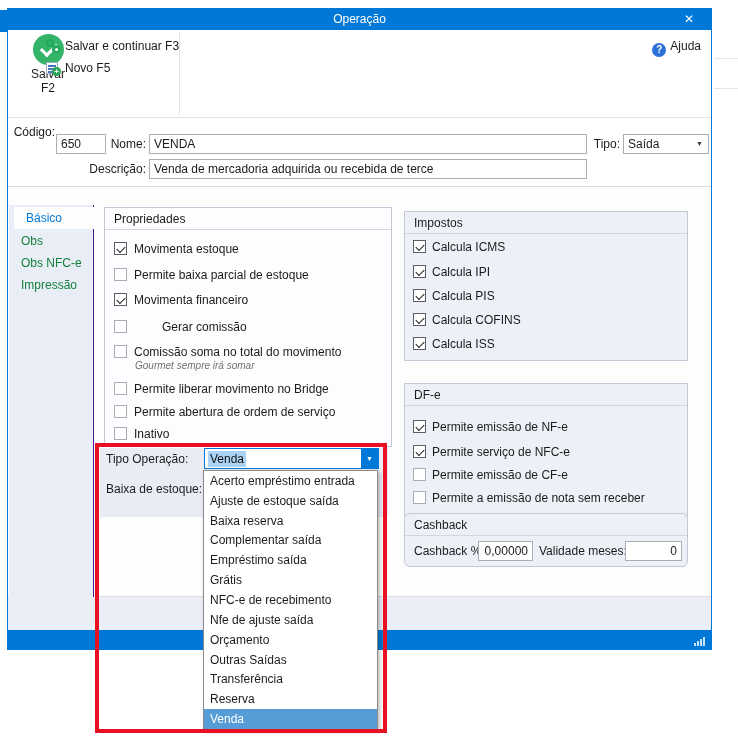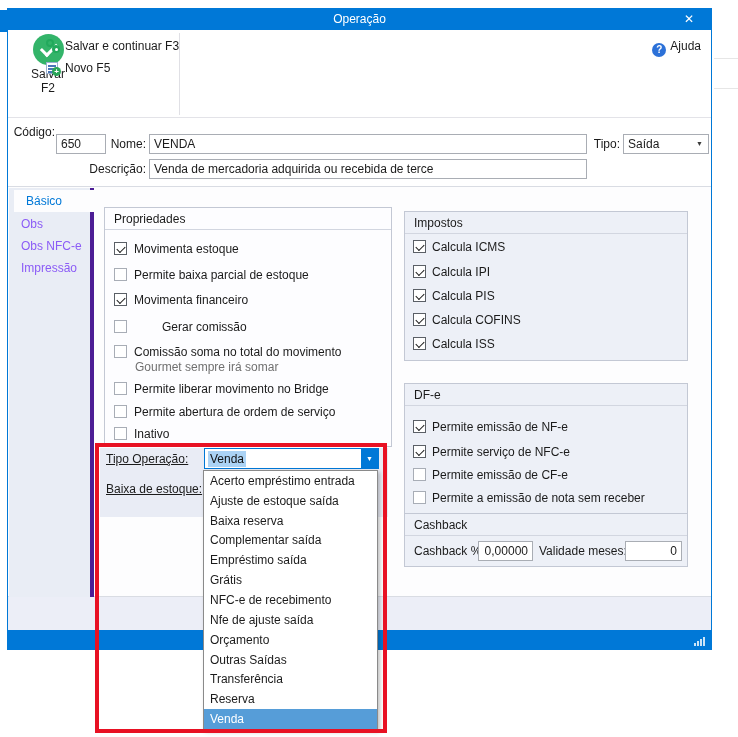--- a/index.html
+++ b/index.html
@@ -51,41 +51,41 @@
   #formarea { position:absolute; left:0; top:110px; width:703px; height:68px; background:#fff; }
   .flabel { position:absolute; height:20px; line-height:20px; text-align:right; color:#1b1b1b; }
   .fbox { position:absolute; height:20px; line-height:18px; background:#fff; border:1px solid #a9adb4;
           padding:0 4px; overflow:hidden; white-space:nowrap; }
   .combo-arrow { position:absolute; right:5px; top:0; height:100%; display:flex; align-items:center;
                  font-size:7px; color:#3c3c3c; }
 
   
   #content { position:absolute; left:0; top:178px; width:703px; height:411px; background:#fdfdfe;
              border-top:1px solid #d9dce3; border-bottom:1px solid #d9dce3; }
-  #tabstrip { position:absolute; left:1px; top:1px; width:85px; height:409px; background:#e9edf5;
-              border-right:4px solid #4c1d95; }
+  #tabstrip { position:absolute; left:1px; top:18px; width:85px; height:409px; background:#e9edf5;
+              border-right:1px solid #4c1d95; }
   .tab { position:absolute; left:0; width:85px; height:22px; line-height:22px; padding-left:12px;
-         color:#8b5cf6; }
+         color:#15803d; }
   .tab.sel { left:5px; width:81px; background:#fdfdfe; color:#0078d7; border-right:none; }
 
   .groupbox { position:absolute; border:1px solid #c3c8d4; background:#edf0f7; }
   .groupbox.white { background:#fdfdff; }
   .gb-header { height:22px; line-height:22px; padding-left:9px; border-bottom:1px solid #d2d6e0;
                color:#1b1b1b; background:transparent; }
   .cbrow { position:absolute; height:16px; line-height:16px; }
   .cb { position:absolute; top:1px; width:13px; height:13px; background:#fff; border:1px solid #a8adb6; }
   .cb.checked { border-color:#5a5f66; }
   .cb.checked::after { content:""; position:absolute; left:2px; top:2.5px; width:7px; height:4px;
                        border-left:1.8px solid #1a1a1a; border-bottom:1.8px solid #1a1a1a; transform:rotate(-45deg); }
   .cblabel { position:absolute; white-space:nowrap; }
-  .cbnote { position:absolute; font-size:12px; color:#707070; white-space:nowrap; }
+  .cbnote { position:absolute; font-size:10px; color:#707070; white-space:nowrap;font-style:italic; }
 
   
   #lavband { position:absolute; left:92px; top:261px; width:288px; height:69px; background:#e9ecf5; }
-  .rowlabel { position:absolute; height:16px; line-height:16px; white-space:nowrap;text-decoration:underline; }
+  .rowlabel { position:absolute; height:16px; line-height:16px; white-space:nowrap; }
   #tipo-op-combo { position:absolute; left:196px; top:261px; width:175px; height:21px; background:#fff;
                    border:1px solid #0078d7; }
   #tipo-op-combo .val { position:absolute; left:3px; top:2px; height:16px; line-height:16px;
                         padding:0 2px; background:#abd3f5; color:#111; }
   #tipo-op-combo .btn { position:absolute; right:0; top:0; width:17px; height:19px; background:#0078d7;
                         color:#fff; font-size:7px; display:flex; align-items:center; justify-content:center; }
 
   
   .cash-label { position:absolute; height:20px; line-height:20px; white-space:nowrap; }
   .cash-input { position:absolute; height:20px; line-height:18px; background:#fff; border:1px solid #a9adb4;
@@ -263,21 +263,21 @@
               <span class="cb" style="left: 8px;"></span>
               <span class="cblabel" style="left: 27px;">Permite emissão de CF-e</span>
             </div>
             <div class="cbrow" style="top: 106px;">
               <span class="cb" style="left: 8px;"></span>
               <span class="cblabel" style="left: 27px;">Permite a emissão de nota sem receber</span>
             </div>
           </div>
       </div>
 
-      <div class="groupbox" style="left:396px; top:326px; width:284px; height:54px;">
+      <div class="groupbox" style="left:396px; top:326px; width:284px; height:54px;border-radius:6px;">
         <div class="gb-header">Cashback</div>
         <div class="cash-label" style="left:9px; top:27px;">Cashback %:</div>
         <div class="cash-input" style="left:73px; top:27px; width:55px;">0,00000</div>
         <div class="cash-label" style="left:134px; top:27px;">Validade meses:</div>
         <div class="cash-input" style="left:220px; top:27px; width:57px;">0</div>
       </div>
     </div>
 
     <div id="dock"></div>
     <div id="statusbar">

